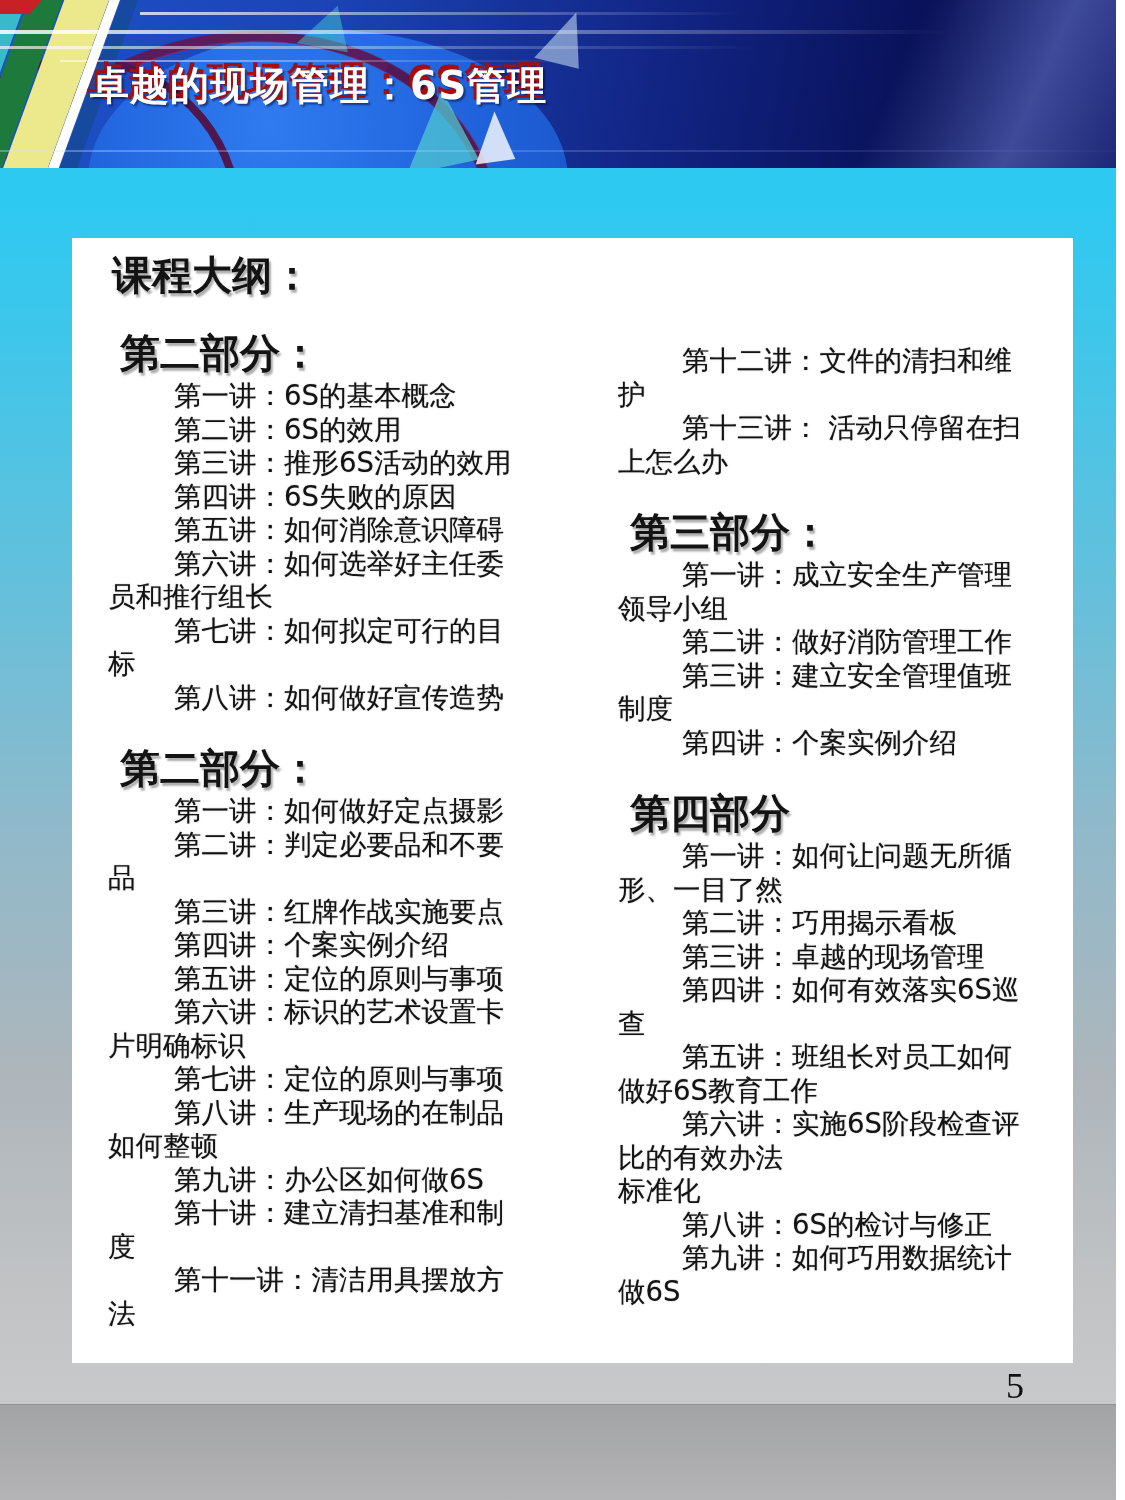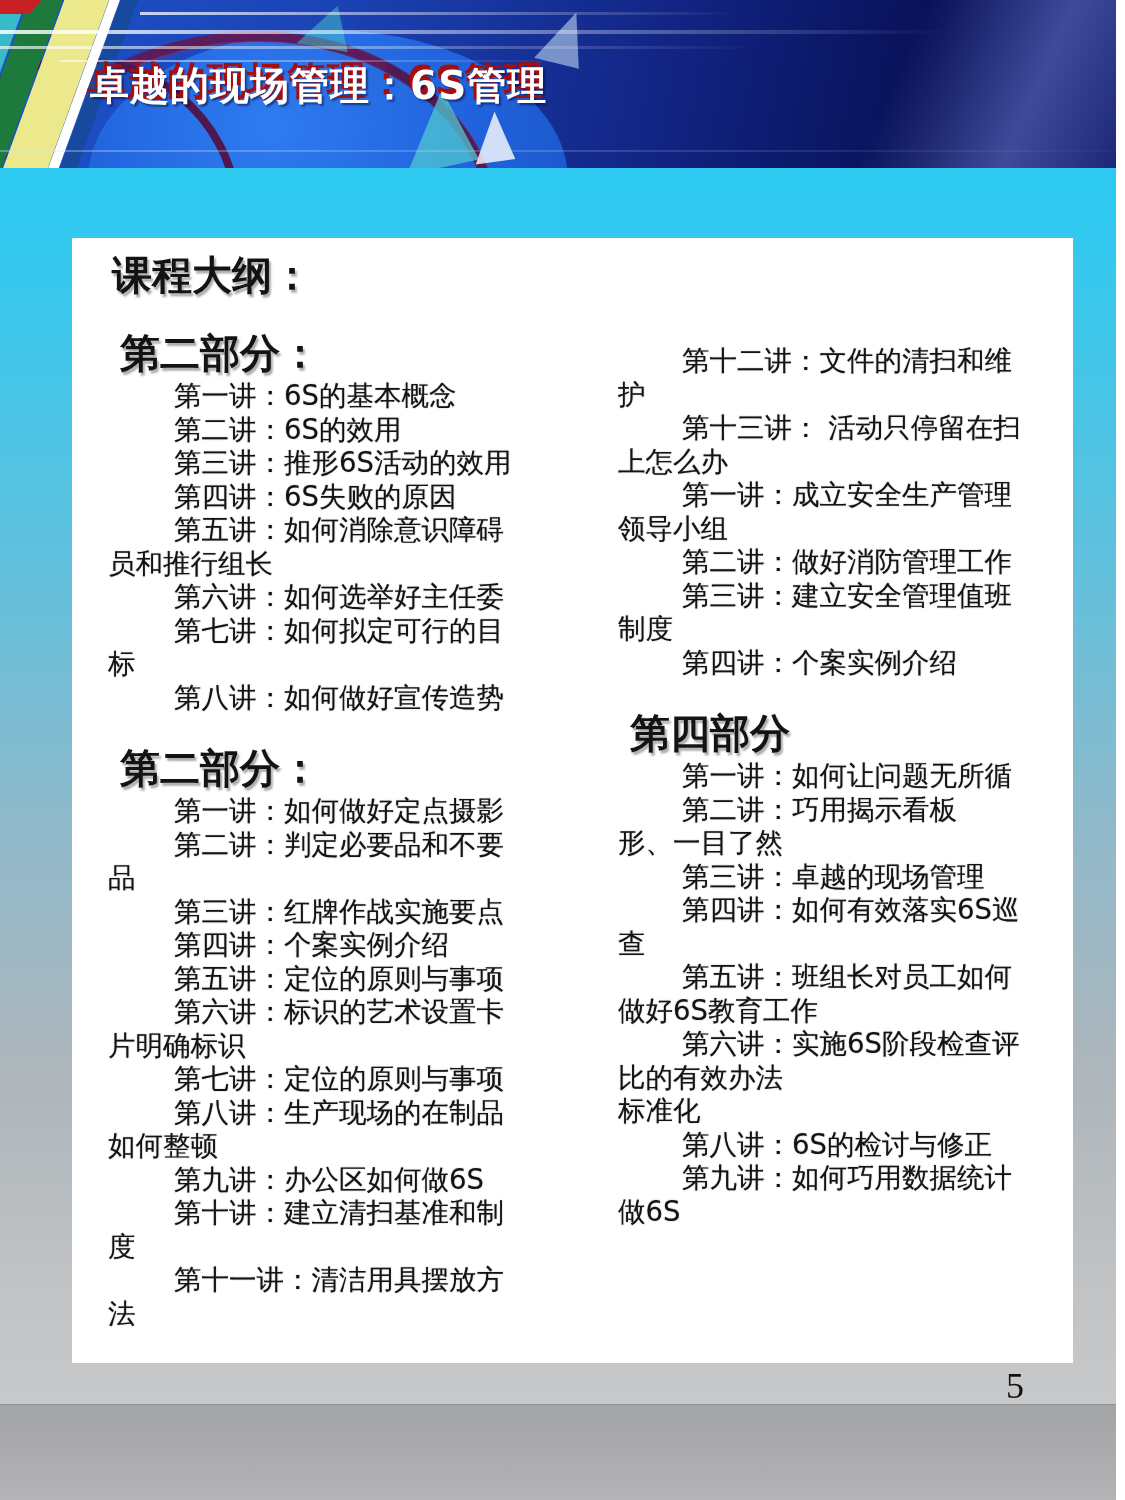--- a/index.html
+++ b/index.html
@@ -100,22 +100,22 @@
   <div class="panel"></div>
 
   <div class="col col1">
       <div class="line title">课程大纲：</div>
       <div class="line heading">第二部分：</div>
       <div class="line first">第一讲：6S的基本概念</div>
       <div class="line first">第二讲：6S的效用</div>
       <div class="line first">第三讲：推形6S活动的效用</div>
       <div class="line first">第四讲：6S失败的原因</div>
       <div class="line first">第五讲：如何消除意识障碍</div>
+      <div class="line first">第六讲：如何选举好主任委</div>
       <div class="line cont">员和推行组长</div>
-      <div class="line first">第六讲：如何选举好主任委</div>
       <div class="line first">第七讲：如何拟定可行的目</div>
       <div class="line cont">标</div>
       <div class="line first">第八讲：如何做好宣传造势</div>
       <div class="line heading">第二部分：</div>
       <div class="line first">第一讲：如何做好定点摄影</div>
       <div class="line first">第二讲：判定必要品和不要</div>
       <div class="line cont">品</div>
       <div class="line first">第三讲：红牌作战实施要点</div>
       <div class="line first">第四讲：个案实例介绍</div>
       <div class="line first">第五讲：定位的原则与事项</div>
@@ -128,30 +128,31 @@
       <div class="line first">第十讲：建立清扫基准和制</div>
       <div class="line cont">度</div>
       <div class="line first">第十一讲：清洁用具摆放方</div>
       <div class="line cont">法</div>
     </div>
   <div class="col col2">
       <div class="line first">第十二讲：文件的清扫和维</div>
       <div class="line cont">护</div>
       <div class="line first">第十三讲： 活动只停留在扫</div>
       <div class="line cont">上怎么办</div>
+      <div class="line heading">第三部分：</div>
       <div class="line first">第一讲：成立安全生产管理</div>
       <div class="line cont">领导小组</div>
       <div class="line first">第二讲：做好消防管理工作</div>
       <div class="line first">第三讲：建立安全管理值班</div>
       <div class="line cont">制度</div>
       <div class="line first">第四讲：个案实例介绍</div>
       <div class="line heading">第四部分</div>
       <div class="line first">第一讲：如何让问题无所循</div>
+      <div class="line cont">形、一目了然</div>
       <div class="line first">第二讲：巧用揭示看板</div>
-      <div class="line cont">形、一目了然</div>
       <div class="line first">第三讲：卓越的现场管理</div>
       <div class="line first">第四讲：如何有效落实6S巡</div>
       <div class="line cont">查</div>
       <div class="line first">第五讲：班组长对员工如何</div>
       <div class="line cont">做好6S教育工作</div>
       <div class="line first">第六讲：实施6S阶段检查评</div>
       <div class="line cont">比的有效办法</div>
       <div class="line cont">标准化</div>
       <div class="line first">第八讲：6S的检讨与修正</div>
       <div class="line first">第九讲：如何巧用数据统计</div>

